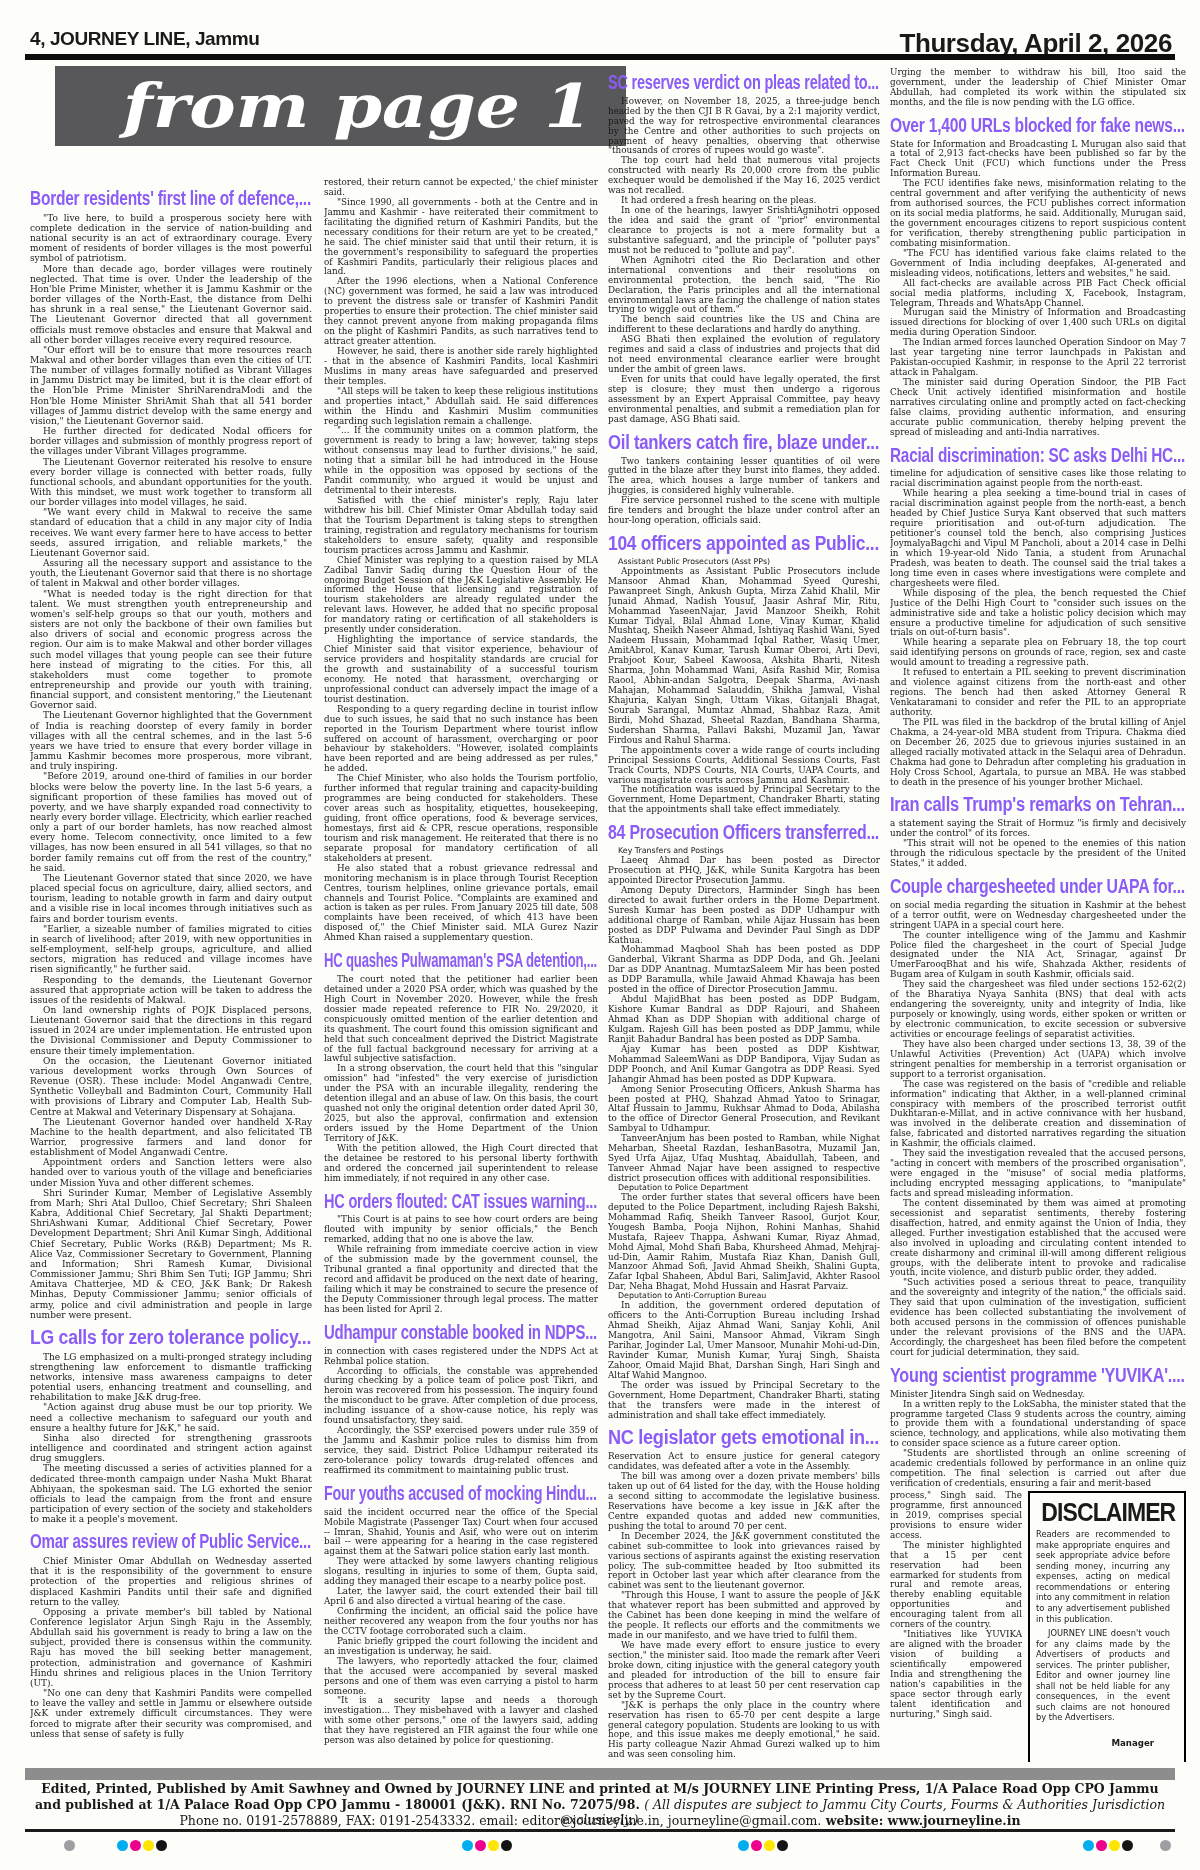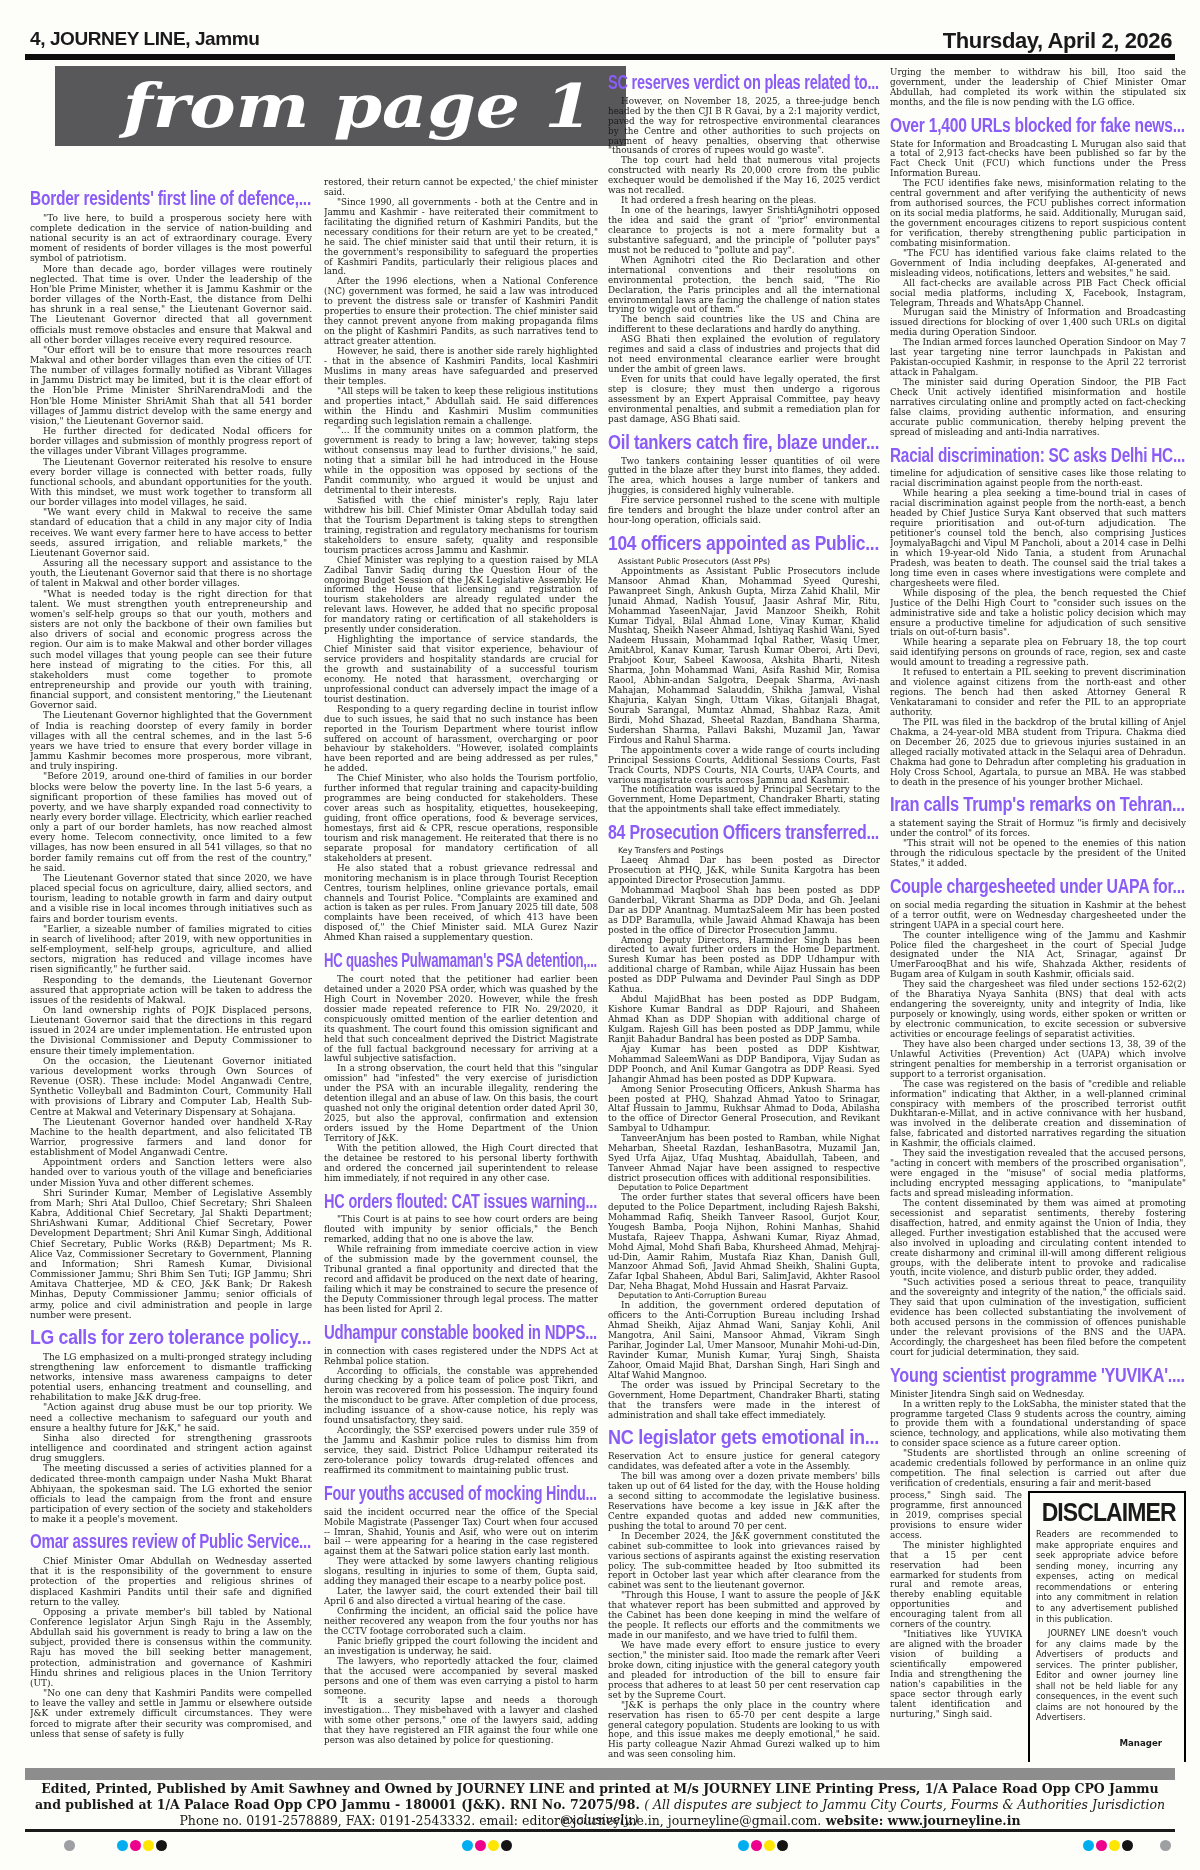--- a/index.html
+++ b/index.html
@@ -1,31 +1,31 @@
 <!DOCTYPE html>
 <html><head>
 <meta charset="utf-8">
 <style>
   html,body{margin:0;padding:0;}
   body{width:1200px;height:1870px;position:relative;background:#fdfdfa;color:#1a1a1a;overflow:hidden;}
   .mast-left{position:absolute;left:30px;top:28px;font-family:"Liberation Sans",sans-serif;font-weight:700;font-size:19px;letter-spacing:-0.4px;}
-  .mast-right{position:absolute;right:28px;top:28px;font-family:"Liberation Sans",sans-serif;font-weight:700;font-size:22px;letter-spacing:-0.4px;}
+  .mast-right{position:absolute;right:28px;top:28px;font-family:"Liberation Sans",sans-serif;font-weight:700;font-size:26px;letter-spacing:-0.4px;}
   .mast-rule{position:absolute;left:25px;top:54px;width:1150px;height:6px;background:#0d0d0d;}
   .banner{position:absolute;left:55px;top:66px;width:536px;height:80px;background:#58585a;display:flex;align-items:center;justify-content:center;overflow:hidden;}
   .banner span{font-family:"DejaVu Serif",serif;font-style:italic;font-weight:700;font-size:60px;color:#ffffff;white-space:nowrap;display:inline-block;}
   .col{position:absolute;overflow:hidden;font-family:"DejaVu Serif",serif;text-align:justify;}
   .para{margin:0;text-indent:13px;}
   .cont{text-indent:0;}
   .label{margin:0;font-family:"DejaVu Sans",sans-serif;font-size:0.9em;text-indent:10px;}
   .headline{font-family:"Liberation Sans",sans-serif;font-weight:700;font-size:20px;line-height:1.04;margin:7px 0 4px 0;white-space:nowrap;overflow:hidden;color:#8b5cf6;}
   .headline.first{margin-top:0;}
   .headline span{display:inline-block;transform-origin:left center;letter-spacing:-0.3px;}
   .wrap-row{display:flex;align-items:flex-start;margin-top:2px;}
   .narrow{flex:1;margin-right:6px;}
-  .disc-box{width:158px;flex:0 0 158px;border:2px solid #000;background:#fdfdfa;padding:5px 6px 4px 6px;box-sizing:border-box;font-family:"DejaVu Sans",sans-serif;}
+  .disc-box{width:158px;flex:0 0 158px;border:2px solid #000;background:#fdfdfa;padding:5px 14px 4px 6px;box-sizing:border-box;font-family:"DejaVu Sans",sans-serif;}
   .disc-title{font-family:"Liberation Sans",sans-serif;font-weight:700;font-size:25px;text-align:center;letter-spacing:-1px;transform:scaleX(0.92);transform-origin:center;margin:0 0 3px 0;}
   .disc-p{margin:0 0 4px 0;font-size:8.3px;line-height:1.27;text-align:justify;text-indent:0;}
   .disc-p.ind{text-indent:12px;}
   .disc-manager{margin:16px;font-size:8.6px;font-weight:700;text-align:right;}
   .footer-bar{position:absolute;left:25px;top:1768px;width:1150px;height:12px;background:#8d8d8d;}
   .footer-line{position:absolute;left:0;width:1200px;text-align:center;font-family:"DejaVu Serif",serif;font-size:12.5px;font-weight:700;}
   .footer-line .it{font-style:italic;font-weight:400;}
   .footer-line .nb{font-weight:400;}
   .footer-rule{position:absolute;left:25px;top:1829px;width:1150px;height:3px;background:#1a1a1a;}
   .dots{position:absolute;left:0;top:1840px;width:1200px;height:14px;}
@@ -120,22 +120,22 @@
       <p class="para">Two tankers containing lesser quantities of oil were gutted in the blaze after they burst into flames, they added. The area, which houses a large number of tankers and jhuggies, is considered highly vulnerable.</p>
       <p class="para">Fire service personnel rushed to the scene with multiple fire tenders and brought the blaze under control after an hour-long operation, officials said.</p>
       <div class="headline"><span style="transform: scaleX(0.869);">104 officers appointed as Public...</span></div>
       <p class="label">Assistant Public Prosecutors (Asst PPs)</p>
       <p class="para">Appointments as Assistant Public Prosecutors include Mansoor Ahmad Khan, Mohammad Syeed Qureshi, Pawanpreet Singh, Ankush Gupta, Mirza Zahid Khalil, Mir Junaid Ahmad, Nadish Yousuf, Jaasir Ashraf Mir, Ritu, Mohammad YaseenNajar, Javid Manzoor Sheikh, Rohit Kumar Tidyal, Bilal Ahmad Lone, Vinay Kumar, Khalid Mushtaq, Sheikh Naseer Ahmad, Ishtiyaq Rashid Wani, Syed Nadeem Hussain, Mohammad Iqbal Rather, Wasiq Umer, AmitAbrol, Kanav Kumar, Tarush Kumar Oberoi, Arti Devi, Prabjoot Kour, Sabeel Kawoosa, Akshita Bharti, Nitesh Sharma, John Mohammad Wani, Asifa Rashid Mir, Romisa Raool, Abhin-andan Salgotra, Deepak Sharma, Avi-nash Mahajan, Mohammad Salauddin, Shikha Jamwal, Vishal Khajuria, Kalyan Singh, Uttam Vikas, Gitanjali Bhagat, Sourab Sarangal, Mumtaz Ahmad, Shahbaz Raza, Amit Birdi, Mohd Shazad, Sheetal Razdan, Bandhana Sharma, Sudershan Sharma, Pallavi Bakshi, Muzamil Jan, Yawar Firdous and Rahul Sharma.</p>
       <p class="para">The appointments cover a wide range of courts including Principal Sessions Courts, Additional Sessions Courts, Fast Track Courts, NDPS Courts, NIA Courts, UAPA Courts, and various magistrate courts across Jammu and Kashmir.</p>
       <p class="para">The notification was issued by Principal Secretary to the Government, Home Department, Chandraker Bharti, stating that the appointments shall take effect immediately.</p>
       <div class="headline"><span style="transform: scaleX(0.795);">84 Prosecution Officers transferred...</span></div>
       <p class="label">Key Transfers and Postings</p>
       <p class="para">Laeeq Ahmad Dar has been posted as Director Prosecution at PHQ, J&amp;K, while Sunita Kargotra has been appointed Director Prosecution Jammu.</p>
+      <p class="para">Among Deputy Directors, Harminder Singh has been directed to await further orders in the Home Department. Suresh Kumar has been posted as DDP Udhampur with additional charge of Ramban, while Aijaz Hussain has been posted as DDP Pulwama and Devinder Paul Singh as DDP Kathua.</p>
       <p class="para">Mohammad Maqbool Shah has been posted as DDP Ganderbal, Vikrant Sharma as DDP Doda, and Gh. Jeelani Dar as DDP Anantnag. MumtazSaleem Mir has been posted as DDP Baramulla, while Jawaid Ahmad Khawaja has been posted in the office of Director Prosecution Jammu.</p>
-      <p class="para">Among Deputy Directors, Harminder Singh has been directed to await further orders in the Home Department. Suresh Kumar has been posted as DDP Udhampur with additional charge of Ramban, while Aijaz Hussain has been posted as DDP Pulwama and Devinder Paul Singh as DDP Kathua.</p>
       <p class="para">Abdul MajidBhat has been posted as DDP Budgam, Kishore Kumar Bandral as DDP Rajouri, and Shaheen Ahmad Khan as DDP Shopian with additional charge of Kulgam. Rajesh Gill has been posted as DDP Jammu, while Ranjit Bahadur Bandral has been posted as DDP Samba.</p>
       <p class="para">Ajay Kumar has been posted as DDP Kishtwar, Mohammad SaleemWani as DDP Bandipora, Vijay Sudan as DDP Poonch, and Anil Kumar Gangotra as DDP Reasi. Syed Jahangir Ahmad has been posted as DDP Kupwara.</p>
       <p class="para">Among Senior Prosecuting Officers, Ankush Sharma has been posted at PHQ, Shahzad Ahmad Yatoo to Srinagar, Altaf Hussain to Jammu, Rukhsar Ahmad to Doda, Abilasha to the office of Director General Prosecution, and Revikant Sambyal to Udhampur.</p>
       <p class="para">TanveerAnjum has been posted to Ramban, while Nighat Meharban, Sheetal Razdan, IeshanBasotra, Muzamil Jan, Syed Urfa Aijaz, Ufaq Mushtaq, Abaidullah, Tabeen, and Tanveer Ahmad Najar have been assigned to respective district prosecution offices with additional responsibilities.</p>
       <p class="label">Deputation to Police Department</p>
       <p class="para">The order further states that several officers have been deputed to the Police Department, including Rajesh Bakshi, Mohammad Rafiq, Sheikh Tanveer Rasool, Gurjot Kour, Yougesh Bamba, Pooja Nijhon, Rohini Manhas, Shahid Mustafa, Rajeev Thappa, Ashwani Kumar, Riyaz Ahmad, Mohd Ajmal, Mohd Shafi Baba, Khursheed Ahmad, Mehjraj-ud-Din, Aamir Rahim, Mustafa Riaz Khan, Danish Gull, Manzoor Ahmad Sofi, Javid Ahmad Sheikh, Shalini Gupta, Zafar Iqbal Shaheen, Abdul Bari, SalimJavid, Akhter Rasool Dar, Neha Bhagat, Mohd Hussain and Hasrat Parvaiz.</p>
       <p class="label">Deputation to Anti-Corruption Bureau</p>
       <p class="para">In addition, the government ordered deputation of officers to the Anti-Corruption Bureau including Irshad Ahmad Sheikh, Aijaz Ahmad Wani, Sanjay Kohli, Anil Mangotra, Anil Saini, Mansoor Ahmad, Vikram Singh Parihar, Joginder Lal, Umer Mansoor, Munahir Mohi-ud-Din, Ravinder Kumar, Munish Kumar, Yuraj Singh, Shaista Zahoor, Omaid Majid Bhat, Darshan Singh, Hari Singh and Altaf Wahid Mangnoo.</p>
       <p class="para">The order was issued by Principal Secretary to the Government, Home Department, Chandraker Bharti, stating that the transfers were made in the interest of administration and shall take effect immediately.</p>
       <div class="headline"><span style="transform: scaleX(0.904);">NC legislator gets emotional in...</span></div>

